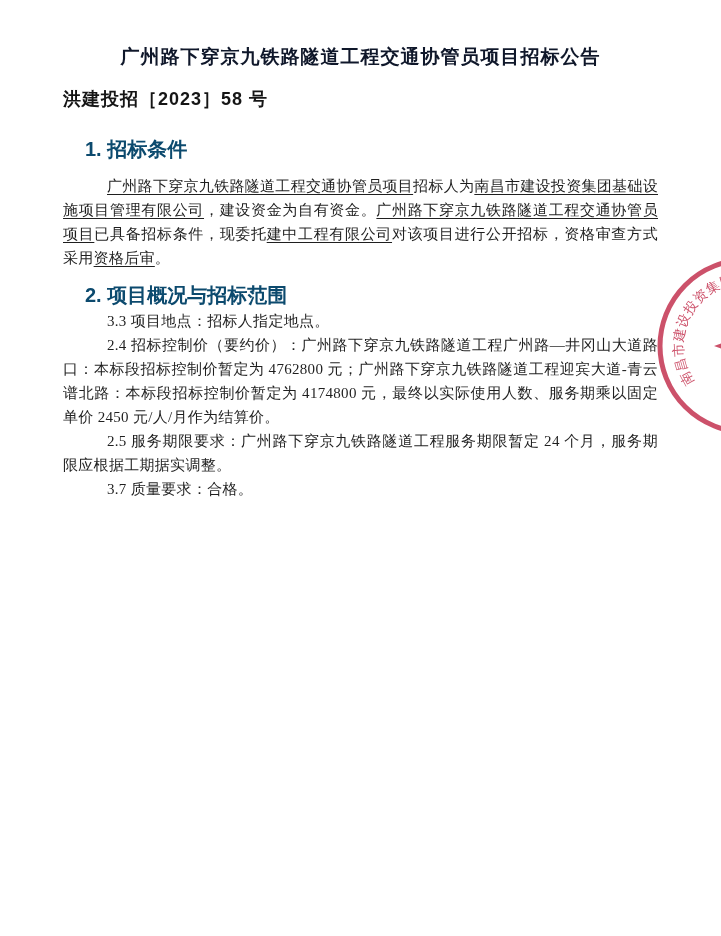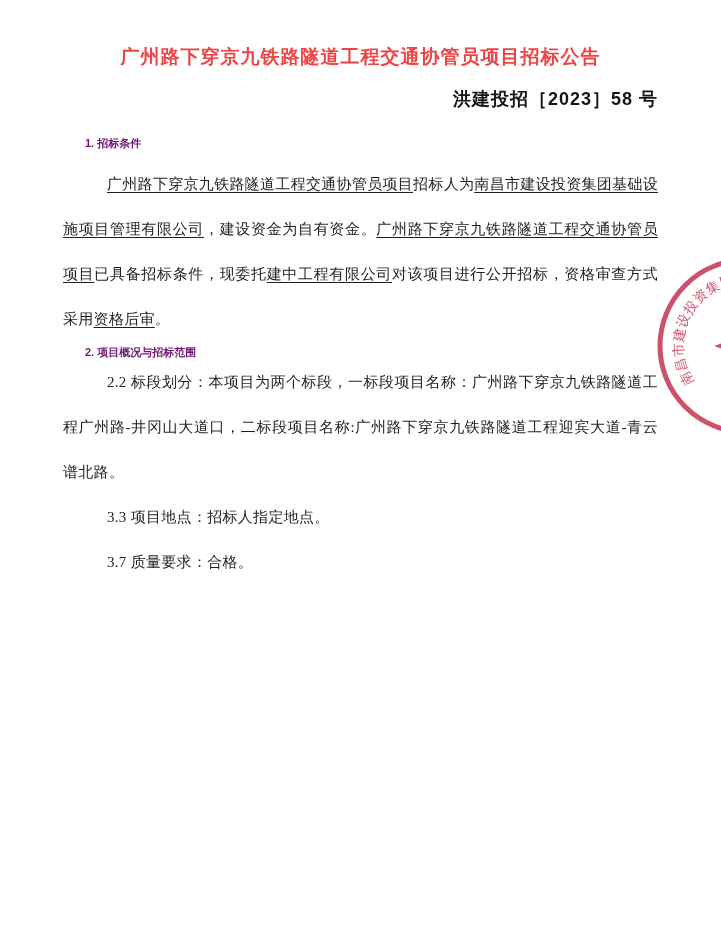--- a/index.html
+++ b/index.html
@@ -17,43 +17,43 @@
     padding: 0 63px;
     box-sizing: border-box;
   }
   .title {
     margin: 44px 10px 0 10px;
     text-align: center;
     font-family: "Liberation Sans", sans-serif;
     font-size: 19px;
     font-weight: 700;
     letter-spacing: 1px;
-    color: #ef4444;
+    color: #0f172a;
   }
   .doc-number {
     margin-top: 17px;
-    text-align: right;
+    text-align: left;
     font-family: "Liberation Sans", sans-serif;
     font-size: 18px;
     font-weight: 700;
     letter-spacing: 1px;
     color: #151515;
   }
   .section-heading {
     margin: 25px 0 0 22px;
     font-family: "Liberation Sans", sans-serif;
-    font-size: 11px;
+    font-size: 20px;
     font-weight: 700;
-    color: #701a75;
+    color: #0c4a6e;
   }
-  .section-heading.second { margin-top: 3px; }
+  .section-heading.second { margin-top: 12px; }
   .body-para {
     margin: 0;
     font-size: 15px;
-    line-height: 45px;
+    line-height: 24px;
     text-align: justify;
     text-indent: 44px;
     letter-spacing: 0.3px;
     color: #1f1f1f;
   }
   .body-para.first-after-heading { margin-top: 11px; }
   .u { text-decoration: underline; text-underline-offset: 3px; }
   .seal {
     position: absolute;
     left: 651px; top: 207px;
@@ -71,22 +71,23 @@
   <h1 class="title">广州路下穿京九铁路隧道工程交通协管员项目招标公告</h1>
 
   <div class="doc-number">洪建投招［2023］58 号</div>
 
   <h2 class="section-heading">1. 招标条件</h2>
 
   <p class="body-para first-after-heading"><span class="u">广州路下穿京九铁路隧道工程交通协管员项目</span><span>招标人为</span><span class="u">南昌市建设投资集团基础设施项目管理有限公司</span><span>，建设资金为自有资金。</span><span class="u">广州路下穿京九铁路隧道工程交通协管员项目</span><span>已具备招标条件，现委托</span><span class="u">建中工程有限公司</span><span>对该项目进行公开招标，资格审查方式采用</span><span class="u">资格后审</span><span>。</span></p>
 
   <h2 class="section-heading second">2. 项目概况与招标范围</h2>
 
-  <p class="body-para">2.2 标段划分：本项目为两个标段，一标段项目名称：广州路下穿京九铁路隧道工程广州路-井冈山大道口，二标段项目名称:广州路下穿京九铁路隧道工程迎宾大道-青云谱北路。</p>
   <p class="body-para">3.3 项目地点：招标人指定地点。</p>
+  <p class="body-para">2.4 招标控制价（要约价）：广州路下穿京九铁路隧道工程广州路—井冈山大道路口：本标段招标控制价暂定为 4762800 元；广州路下穿京九铁路隧道工程迎宾大道-青云谱北路：本标段招标控制价暂定为 4174800 元，最终以实际使用人数、服务期乘以固定单价 2450 元/人/月作为结算价。</p>
+  <p class="body-para">2.5 服务期限要求：广州路下穿京九铁路隧道工程服务期限暂定 24 个月，服务期限应根据工期据实调整。</p>
   <p class="body-para">3.7 质量要求：合格。</p>
 
   <div class="seal">
     <svg width="190" height="190" viewBox="0 0 190 190">
 
       <circle class="seal-stroke" cx="95" cy="95" r="86" fill="none" stroke="#c63a56" stroke-width="5"></circle>
 
       <polygon class="seal-fill" fill="#c63a56" points="63,95 84.5,102.6 85.1,125.4 99,107.4 120.9,113.8 108,95 120.9,76.2 99,82.6 85.1,64.6 84.5,87.4"></polygon>
 
       <defs>

